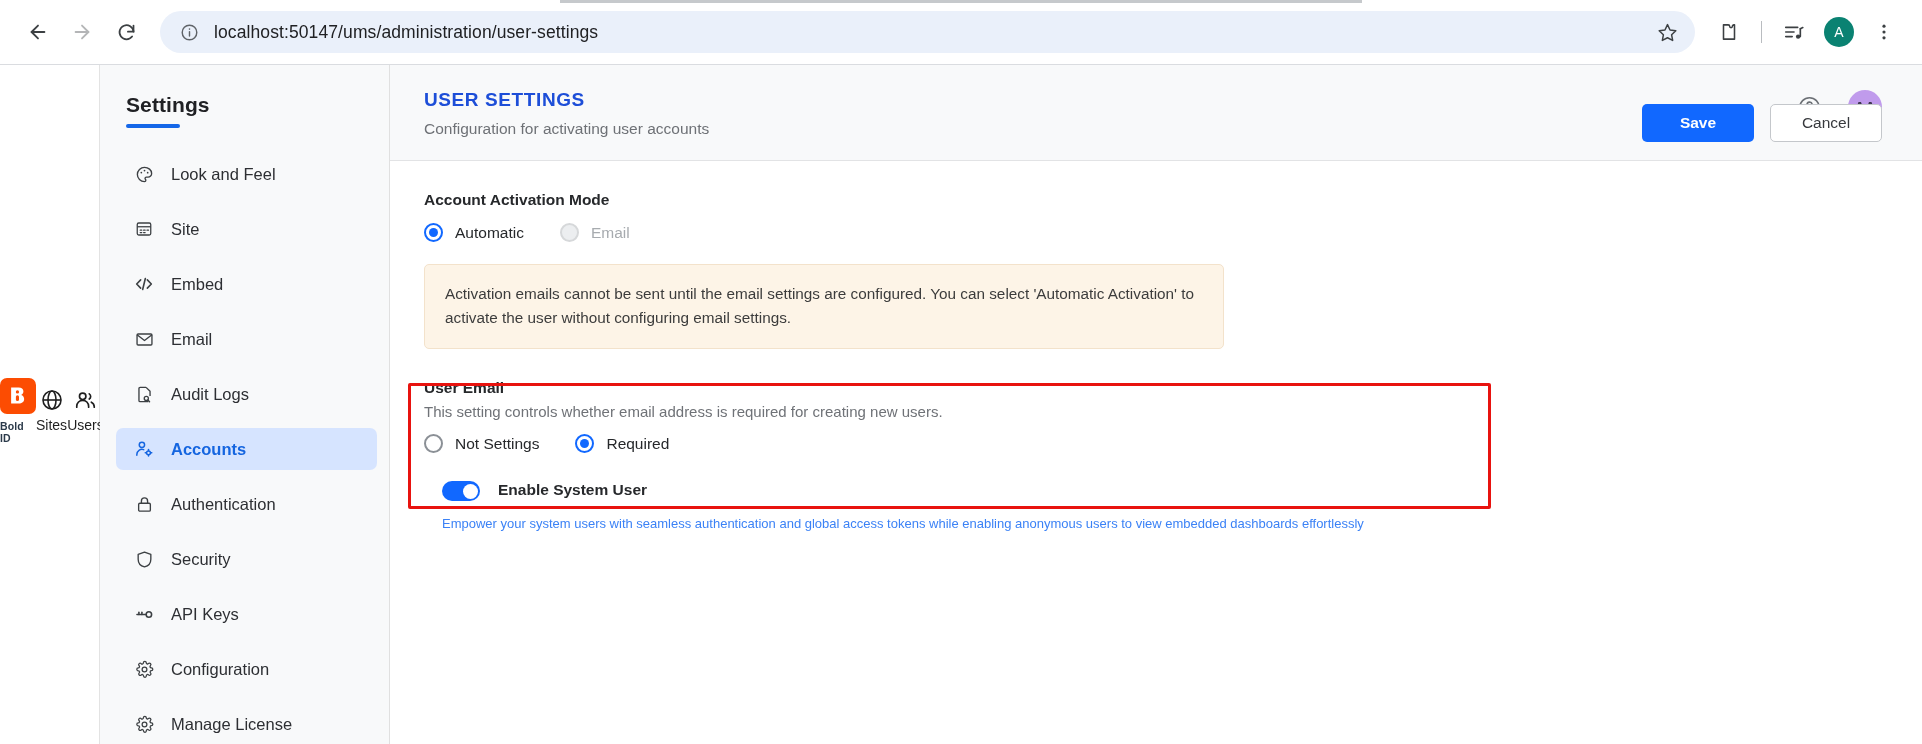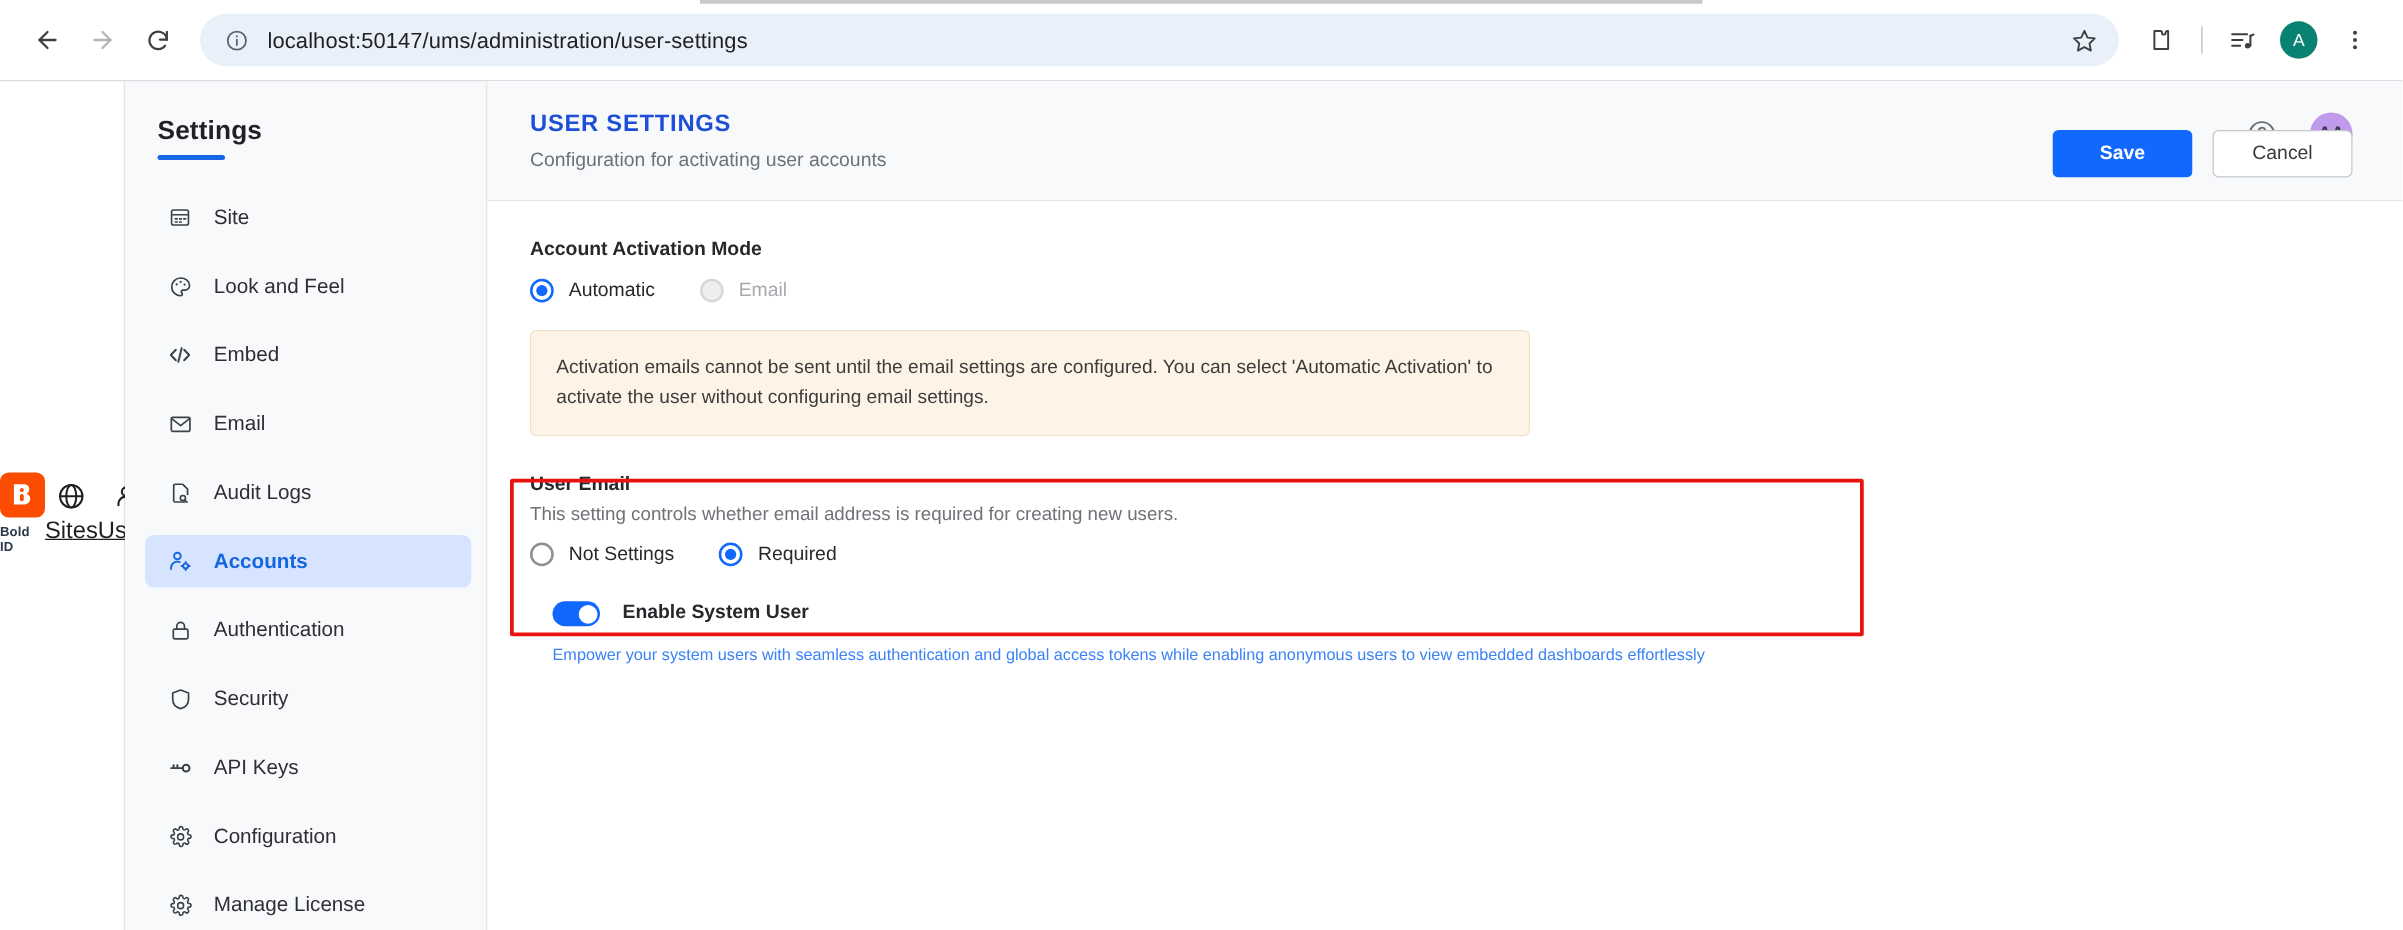--- a/index.html
+++ b/index.html
@@ -115,21 +115,21 @@
   .rail-item {
     width: 72px;
     padding: 9px 0 7px;
     border-radius: 8px;
     display: flex; flex-direction: column; align-items: center;
     cursor: pointer;
     margin-bottom: 5px;
     color: #1f1f1f;
   }
   .rail-item .rail-icon { height: 26px; display:flex; align-items:center; justify-content:center; }
-  .rail-item .rail-text { font-size: 19px; margin-top: 4px; text-decoration: underline; }
+  .rail-item .rail-text { font-size: 14px; margin-top: 4px; }
   .rail-item.active { background: #d6e4ff; color: #1a73e8; }
 
   
   .nav-panel {
     width: 290px;
     background: #f8f9fa;
     border-right: 1px solid #e0e0e0;
     flex-shrink: 0;
     overflow: hidden;
   }
@@ -389,43 +389,43 @@
   <div class="nav-panel">
     <div class="nav-title-wrap">
       <div class="nav-title">Settings</div>
       <div class="nav-title-rule"></div>
     </div>
 
     <div class="nav-list">
 
       <div class="nav-item">
         <span class="nav-icon">
+          <svg width="19" height="19" viewBox="0 0 24 24" fill="none" stroke="#3c4043" stroke-width="1.7">
+            <path d="M12 3a9 9 0 1 0 0 18c1 0 1.7-.8 1.7-1.7 0-.5-.2-.9-.5-1.2-.3-.3-.5-.7-.5-1.1 0-.9.8-1.7 1.7-1.7h2A4.6 4.6 0 0 0 21 10.6C21 6.4 17 3 12 3z"></path>
+            <circle cx="8" cy="9.5" r="1.1" fill="#3c4043" stroke="none"></circle>
+              <circle cx="12" cy="7" r="1.1" fill="#3c4043" stroke="none"></circle>
+              <circle cx="16" cy="9.7" r="1.1" fill="#3c4043" stroke="none"></circle>
+          </svg>
+        </span>
+        <span class="nav-label">Look and Feel</span>
+      </div>
+
+      <div class="nav-item">
+        <span class="nav-icon">
           <svg width="18" height="18" viewBox="0 0 24 24" fill="none" stroke="#3c4043" stroke-width="1.7">
             <rect x="3" y="4" width="18" height="16" rx="2"></rect>
               <line x1="3" y1="9" x2="21" y2="9"></line>
             <line x1="7" y1="13.5" x2="9" y2="13.5" stroke-linecap="round"></line>
               <line x1="11.5" y1="13.5" x2="13.5" y2="13.5" stroke-linecap="round"></line>
               <line x1="16" y1="13.5" x2="18" y2="13.5" stroke-linecap="round"></line>
             <line x1="7" y1="16.8" x2="9" y2="16.8" stroke-linecap="round"></line>
               <line x1="11.5" y1="16.8" x2="13.5" y2="16.8" stroke-linecap="round"></line>
           </svg>
         </span>
         <span class="nav-label">Site</span>
-      </div>
-
-      <div class="nav-item">
-        <span class="nav-icon">
-          <svg width="19" height="19" viewBox="0 0 24 24" fill="none" stroke="#3c4043" stroke-width="1.7">
-            <path d="M12 3a9 9 0 1 0 0 18c1 0 1.7-.8 1.7-1.7 0-.5-.2-.9-.5-1.2-.3-.3-.5-.7-.5-1.1 0-.9.8-1.7 1.7-1.7h2A4.6 4.6 0 0 0 21 10.6C21 6.4 17 3 12 3z"></path>
-            <circle cx="8" cy="9.5" r="1.1" fill="#3c4043" stroke="none"></circle>
-              <circle cx="12" cy="7" r="1.1" fill="#3c4043" stroke="none"></circle>
-              <circle cx="16" cy="9.7" r="1.1" fill="#3c4043" stroke="none"></circle>
-          </svg>
-        </span>
-        <span class="nav-label">Look and Feel</span>
       </div>
 
       <div class="nav-item">
         <span class="nav-icon">
           <svg width="20" height="20" viewBox="0 0 24 24" fill="none" stroke="#3c4043" stroke-width="1.9" stroke-linecap="round" stroke-linejoin="round">
             <polyline points="8 7 3.2 12 8 17"></polyline>
               <polyline points="16 7 20.8 12 16 17"></polyline>
               <line x1="13.6" y1="5.4" x2="10.4" y2="18.6"></line>
           </svg>
         </span>

